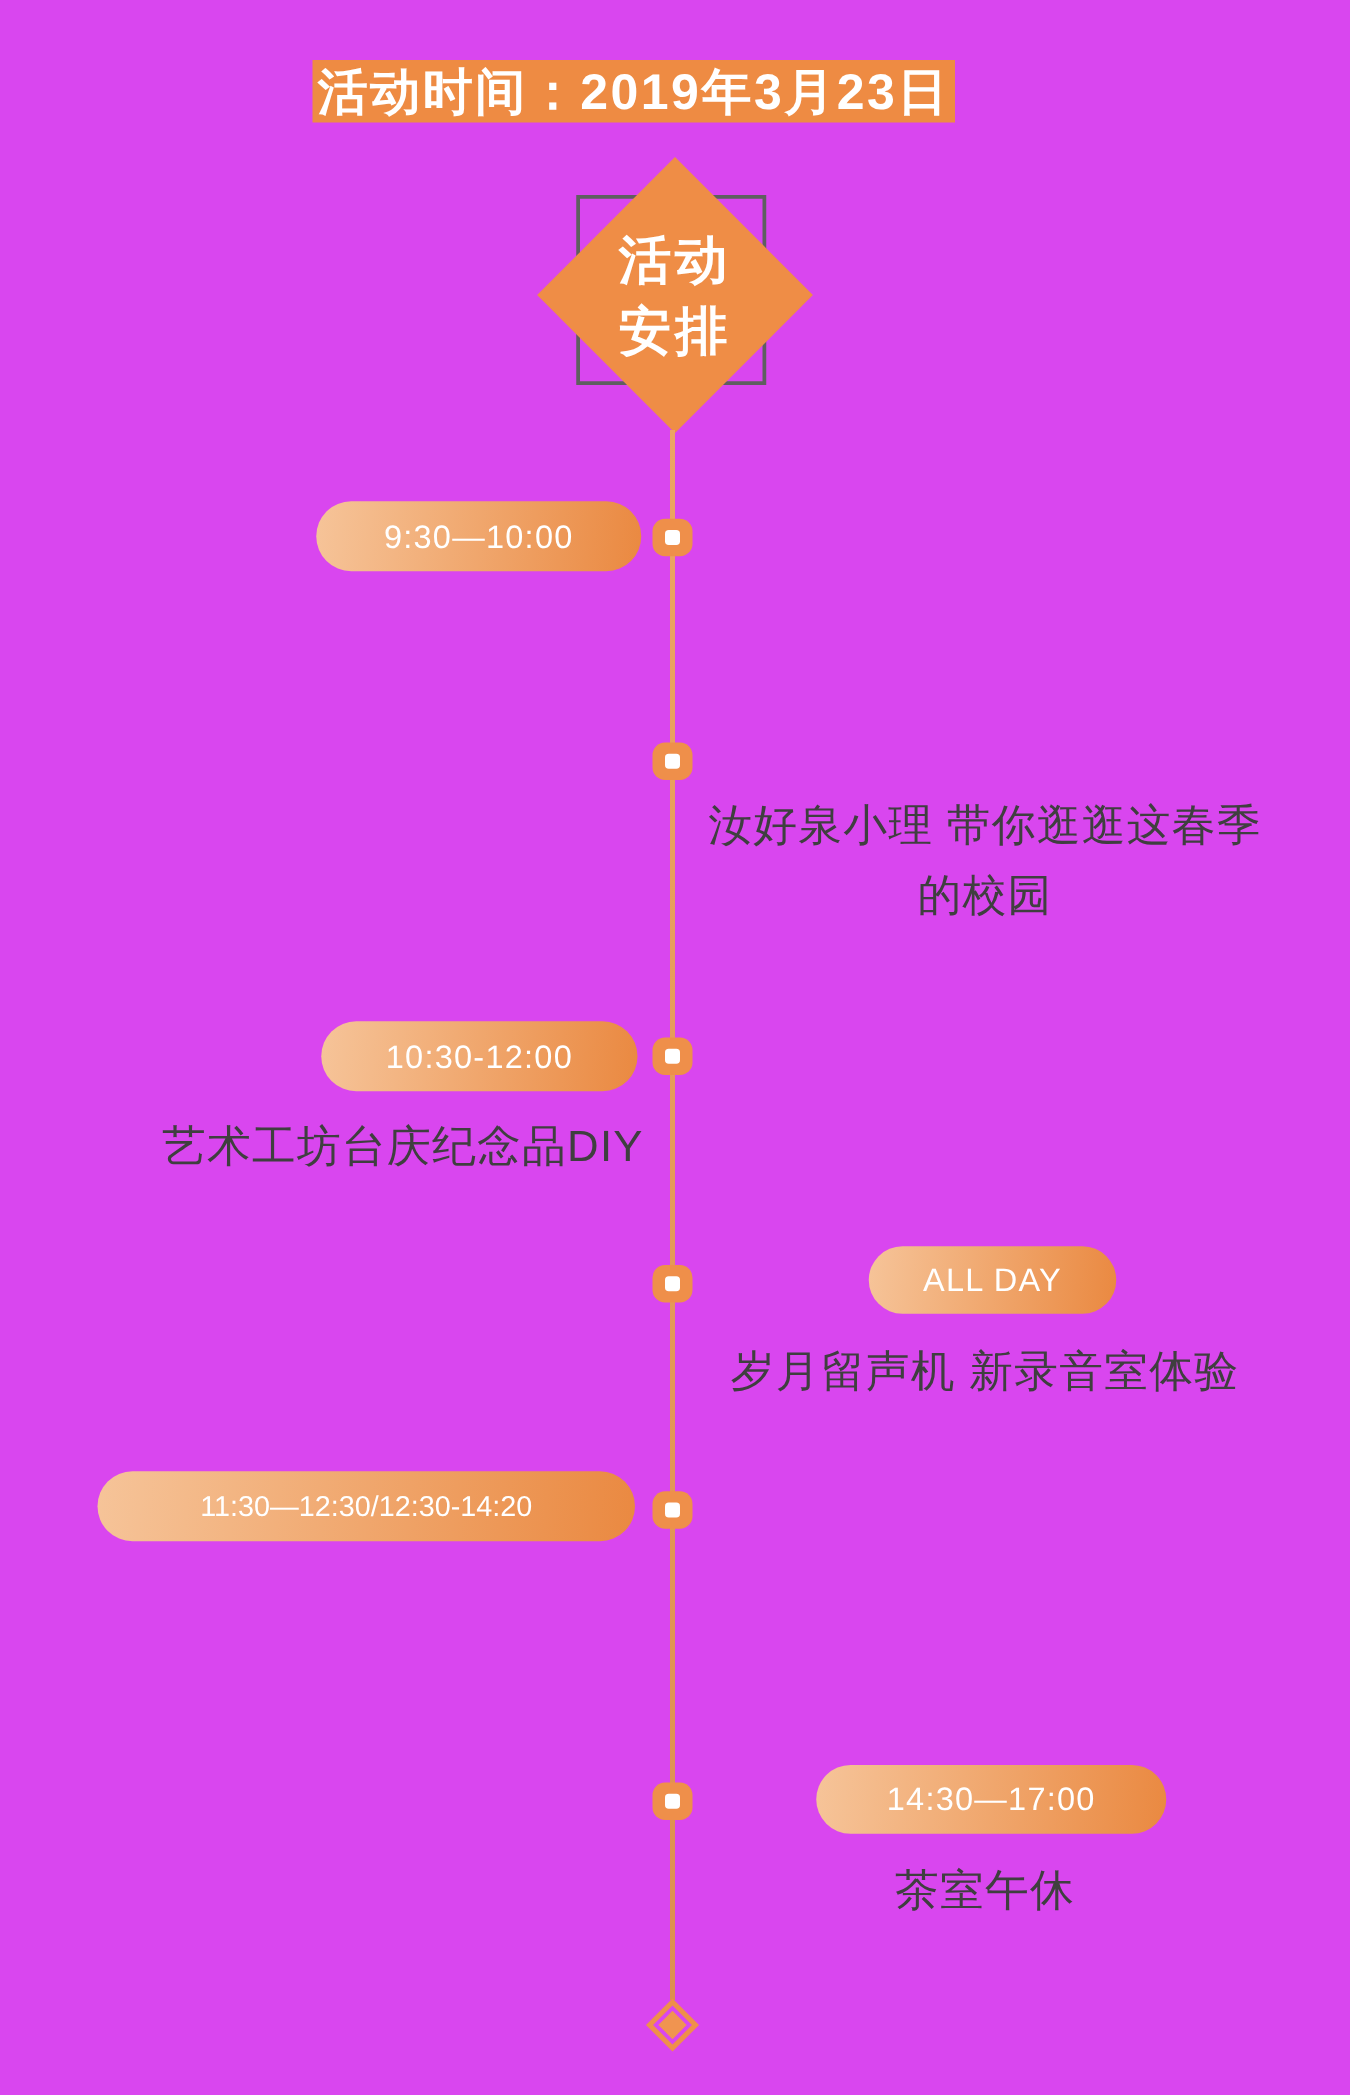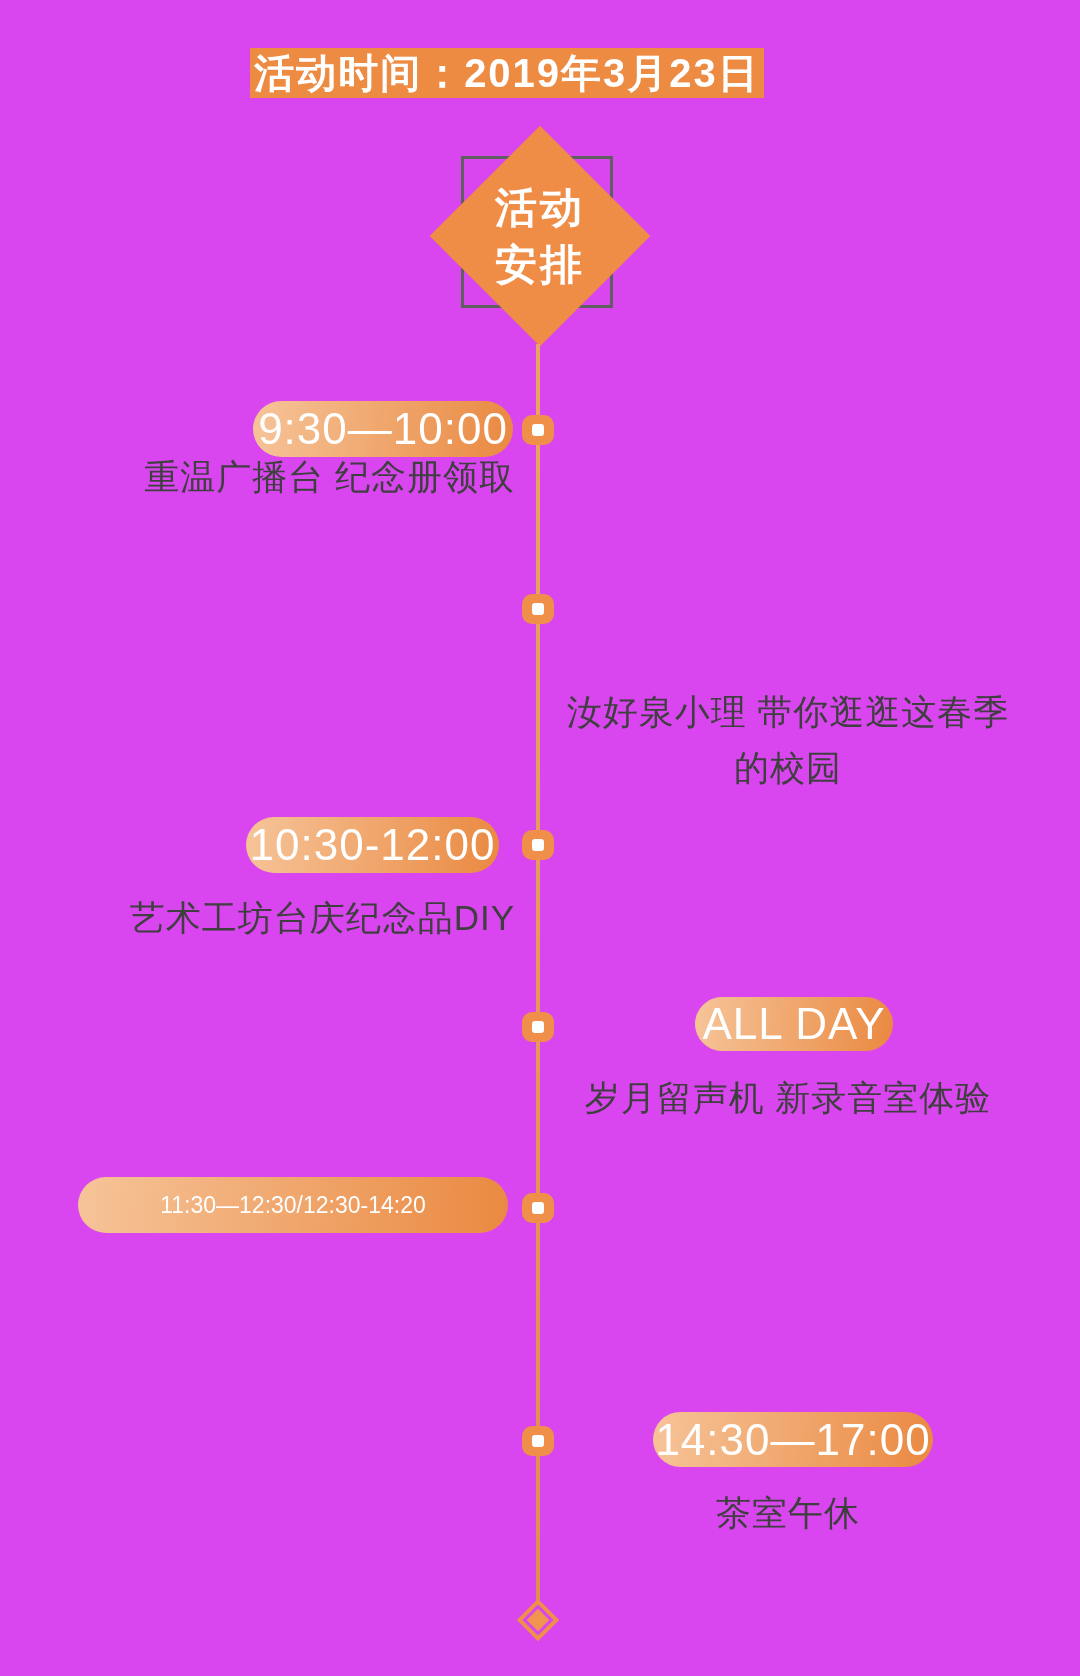--- a/index.html
+++ b/index.html
@@ -49,40 +49,40 @@
     content:"";position:absolute;left:10px;top:9px;width:12px;height:12px;
     background:#ffffff;border-radius:3px;
   }
   .node.n1{top:415px;} .node.n2{top:594px;} .node.n3{top:830px;}
   .node.n4{top:1012px;} .node.n5{top:1193px;} .node.n6{top:1426px;}
 
   
   .pill{
     position:absolute;height:56px;border-radius:28px;
     background:linear-gradient(95deg,#f6c499 0%,#ea8941 100%);
-    color:#ffffff;font-size:44px;letter-spacing:1px;
+    color:#ffffff;font-size:26px;letter-spacing:1px;
     display:flex;align-items:center;justify-content:center;
     white-space:nowrap;
   }
   .pill.p1{left:253px;top:401px;width:260px;}
   .pill.p2{left:677px;top:579px;width:234px;}
-  .pill.p3{left:246px;top:817px;width:253px;}
+  .pill.p3{left:257px;top:817px;width:253px;}
   .pill.p4{left:695px;top:997px;width:198px;height:54px;}
   .pill.p5{left:78px;top:1177px;width:430px;font-size:23px;letter-spacing:0;}
   .pill.p6{left:653px;top:1412px;width:280px;height:55px;}
 
   
   .desc{
     position:absolute;color:#3f3f3f;font-size:35px;letter-spacing:1px;
     line-height:56px;
   }
   .desc.left{left:55px;width:460px;text-align:right;}
   .desc.right{left:548px;width:480px;text-align:center;}
   .desc.t1{top:449px;}
-  .desc.t2{top:684px;}
+  .desc.t2{top:633px;}
   .desc.t3{top:890px;}
   .desc.t4{top:1070px;}
   .desc.t5{top:1252px;}
   .desc.t6{top:1485px;}
 
   
   .end-diamond{
     position:absolute;left:523px;top:1605px;width:30px;height:30px;
     border:4px solid #ef8f4a;box-sizing:border-box;transform:rotate(45deg);
   }
@@ -126,23 +126,20 @@
   <div class="pill p4">
     <span>ALL DAY</span>
   </div>
   <div class="pill p5">
     <span>11:30—12:30/12:30-14:20</span>
   </div>
   <div class="pill p6">
     <span>14:30—17:00</span>
   </div>
 
-  <div class="desc left t1">
-    <div>重温广播台 纪念册领取</div>
-  </div>
   <div class="desc right t2">
     <div>汝好泉小理 带你逛逛这春季</div>
     <div>的校园</div>
   </div>
   <div class="desc left t3">
     <div>艺术工坊台庆纪念品DIY</div>
   </div>
   <div class="desc right t4">
     <div>岁月留声机 新录音室体验</div>
   </div>

